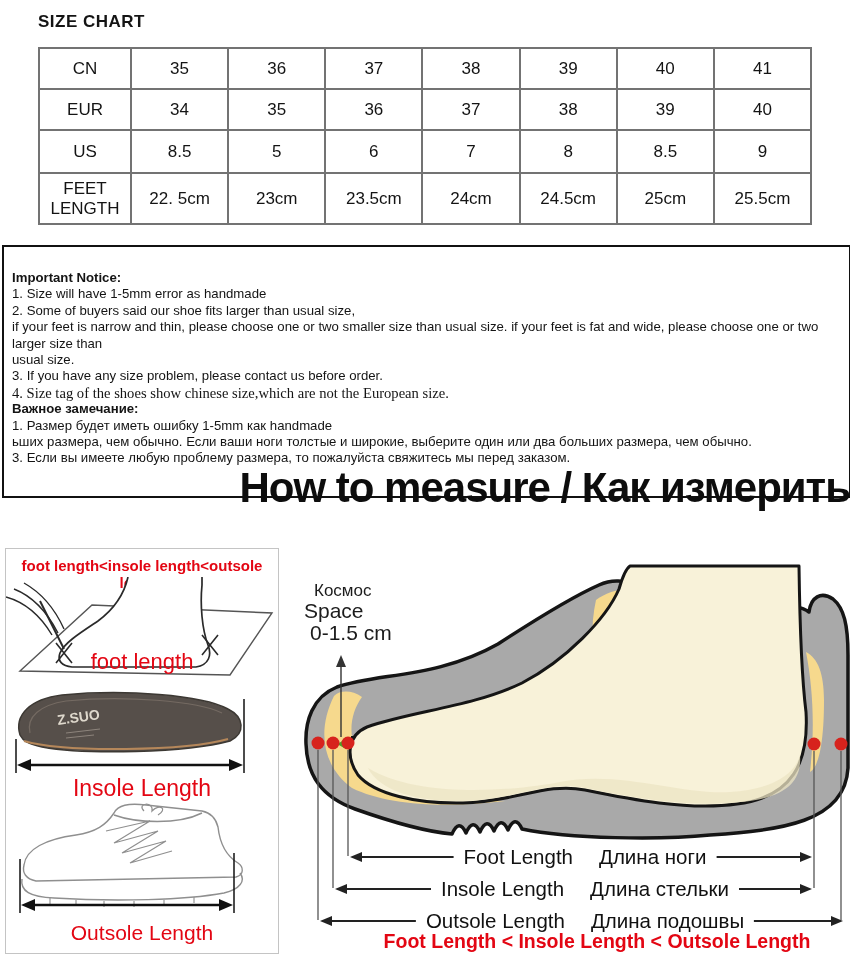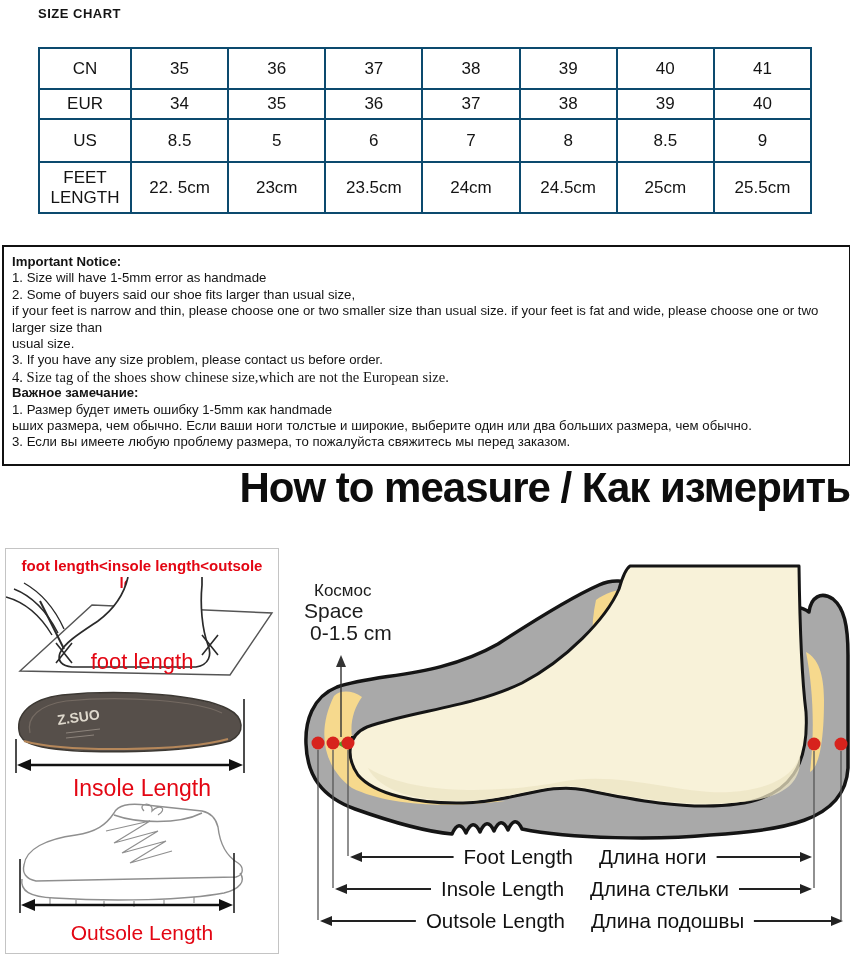--- a/index.html
+++ b/index.html
@@ -1,28 +1,28 @@
 <!DOCTYPE html>
 <html><head>
 <meta charset="utf-8">
 <style>
   html,body{margin:0;padding:0;background:#fff;}
   .page{position:relative;width:850px;height:963px;background:#fff;overflow:hidden;
         font-family:"Liberation Sans",sans-serif;color:#141414;}
   .abs{position:absolute;}
   
-  .page-title{left:38px;top:6px;font-size:13px;font-weight:bold;letter-spacing:.5px;}
+  .page-title{left:38px;top:12px;font-size:17px;font-weight:bold;letter-spacing:.5px;}
   
   table.size-table{position:absolute;left:38px;top:47px;width:774px;border-collapse:collapse;table-layout:fixed;}
   table.size-table col.hd{width:92px;}
-  table.size-table th,table.size-table td{border:2px solid #0c4a6e;text-align:center;vertical-align:middle;
+  table.size-table th,table.size-table td{border:2px solid #737373;text-align:center;vertical-align:middle;
         font-weight:normal;font-size:17px;color:#141414;padding:0;line-height:1.15;}
-  tr.r1{height:41px}tr.r2{height:30px}tr.r3{height:43px}tr.r4{height:51px}
-  
-  .notice{left:2px;top:245px;width:829px;height:203px;border:2px solid #111;padding:7px 8px;
+  tr.r1{height:41px}tr.r2{height:41px}tr.r3{height:43px}tr.r4{height:51px}
+  
+  .notice{left:2px;top:245px;width:829px;height:203px;border:2px solid #111;padding:23px 8px;
           font-size:13.2px;line-height:16.4px;}
   .notice .bold{font-weight:bold;}
   .notice .serif{font-family:"Liberation Serif",serif;font-size:14.6px;}
   
   .measure-heading{left:0;top:464px;width:850px;text-align:right;font-size:42px;font-weight:bold;
           letter-spacing:-1px;color:#0d0d0d;}
   
   .left-panel{left:5px;top:548px;width:272px;height:404px;border:1px solid #c4c4c4;z-index:2;}
   .lp-note{left:0;top:8px;width:272px;text-align:center;color:#e30613;font-weight:bold;font-size:15px;}
   .red-label{color:#e30613;white-space:nowrap;}
@@ -245,14 +245,15 @@
   </div>
   <div class="mrow" style="top:877px">
     <span>Insole Length</span>
     <span>Длина стельки</span>
   </div>
   <div class="mrow" style="top:909px">
     <span>Outsole Length</span>
     <span>Длина подошвы</span>
   </div>
 
+  <div class="bottom-note">Foot Length &lt; Insole Length &lt; Outsole Length</div>
 
 </div>
 
 </body></html>

